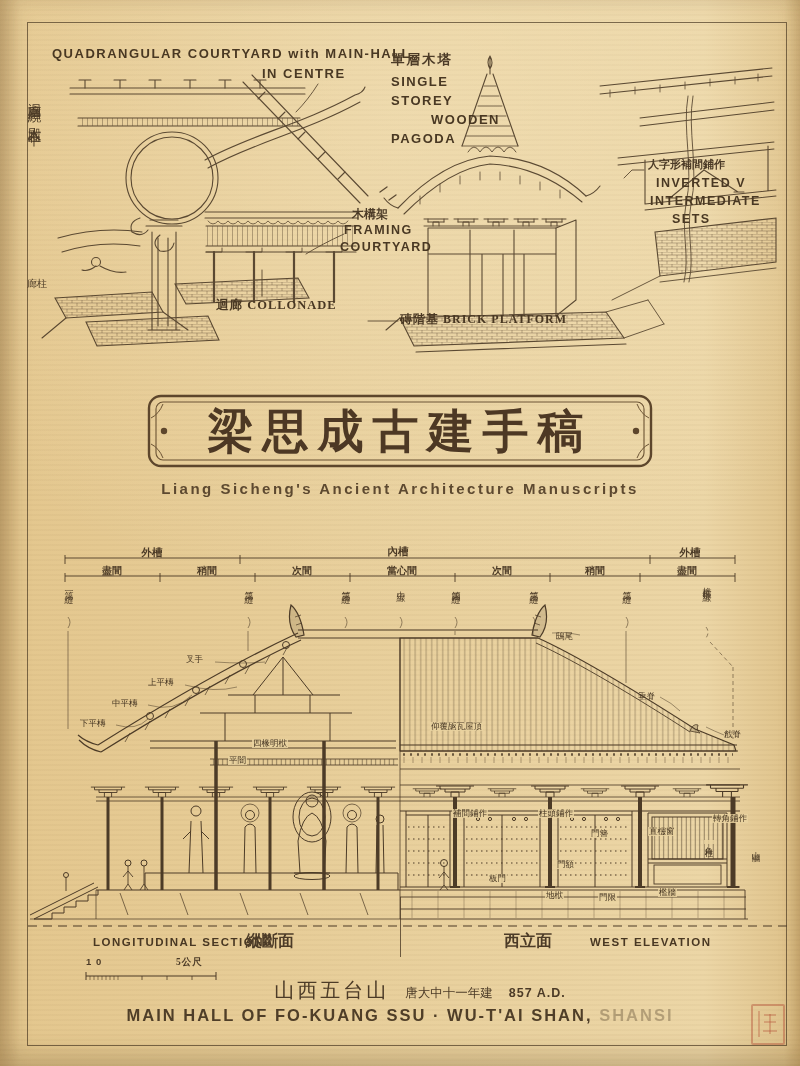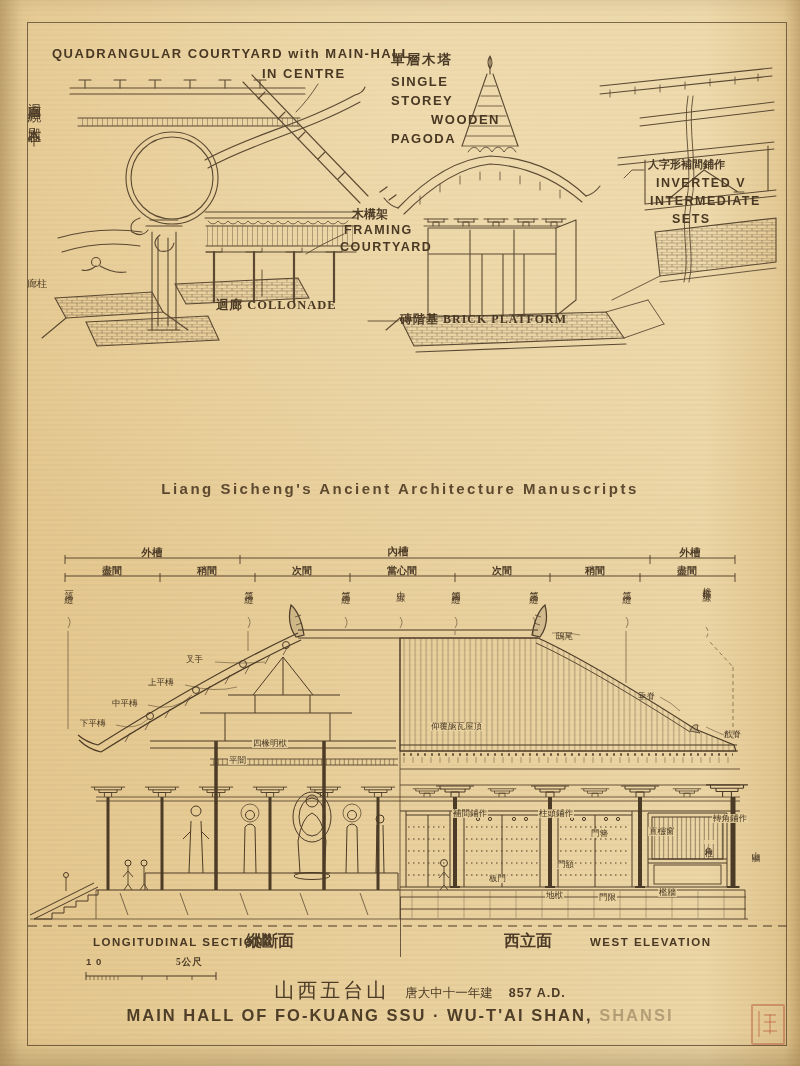--- a/index.html
+++ b/index.html
@@ -160,20 +160,32 @@
   <div class="abs hand" style="left:391px;top:112px;font-size:13px;margin-left:40px;">WOODEN</div>
   <div class="abs hand" style="left:391px;top:131px;font-size:13px;">PAGODA</div>
 
   <div class="abs cjk" style="left:648px;top:157px;font-size:11px;font-weight:bold;">人字形補間鋪作</div>
   <div class="abs hand" style="left:656px;top:176px;font-size:12.5px;">INVERTED V</div>
   <div class="abs hand" style="left:650px;top:194px;font-size:12.5px;">INTERMEDIATE</div>
   <div class="abs hand" style="left:672px;top:212px;font-size:12.5px;">SETS</div>
 
   <div class="abs hand cjk" style="left:400px;top:311px;font-size:12px;letter-spacing:1px;">磚階基 BRICK PLATFORM</div>
 
+  <div class="plaque">
+    <svg width="506" height="74" viewBox="0 0 506 74" style="top:0">
+      <g class="ink">
+        <rect x="2" y="2" width="502" height="70" rx="12" stroke-width="2.4" stroke="#5d462c"></rect>
+        <rect x="9" y="8" width="488" height="58" rx="7" stroke-width="1.1" stroke="#6b5334"></rect>
+        <path d="M4,24 q8,-4 12,-14 M502,24 q-8,-4 -12,-14 M4,50 q8,4 12,14 M502,50 q-8,4 -12,14" stroke-width="1" stroke="#6b5334"></path>
+        <circle cx="17" cy="37" r="3.2" fill="#5d462c" stroke="none"></circle>
+        <circle cx="489" cy="37" r="3.2" fill="#5d462c" stroke="none"></circle>
+      </g>
+    </svg>
+    <div class="txt cjk">梁思成古建手稿</div>
+  </div>
   <div class="subtitle">Liang Sicheng's Ancient Architecture Manuscripts</div>
 
   <svg width="800" height="400" viewBox="0 0 800 400" style="top:545px">
     <defs>
       <pattern id="tiles" width="5.5" height="6" patternUnits="userSpaceOnUse">
         <path d="M2.7,0 V6" stroke="#4c3b27" stroke-width=".75" opacity=".55"></path>
       </pattern>
       <pattern id="lat" width="4.5" height="5" patternUnits="userSpaceOnUse">
         <path d="M2.2,0 V5" stroke="#4c3b27" stroke-width=".8" opacity=".75"></path>
       </pattern>

